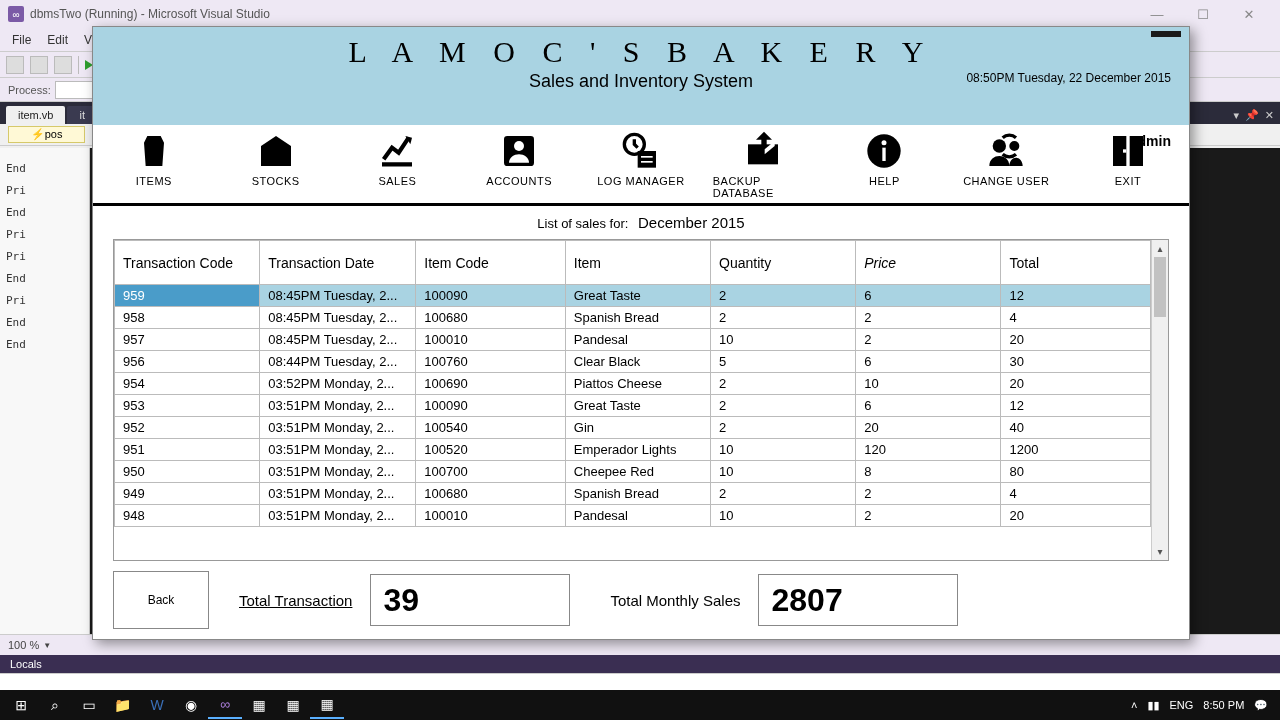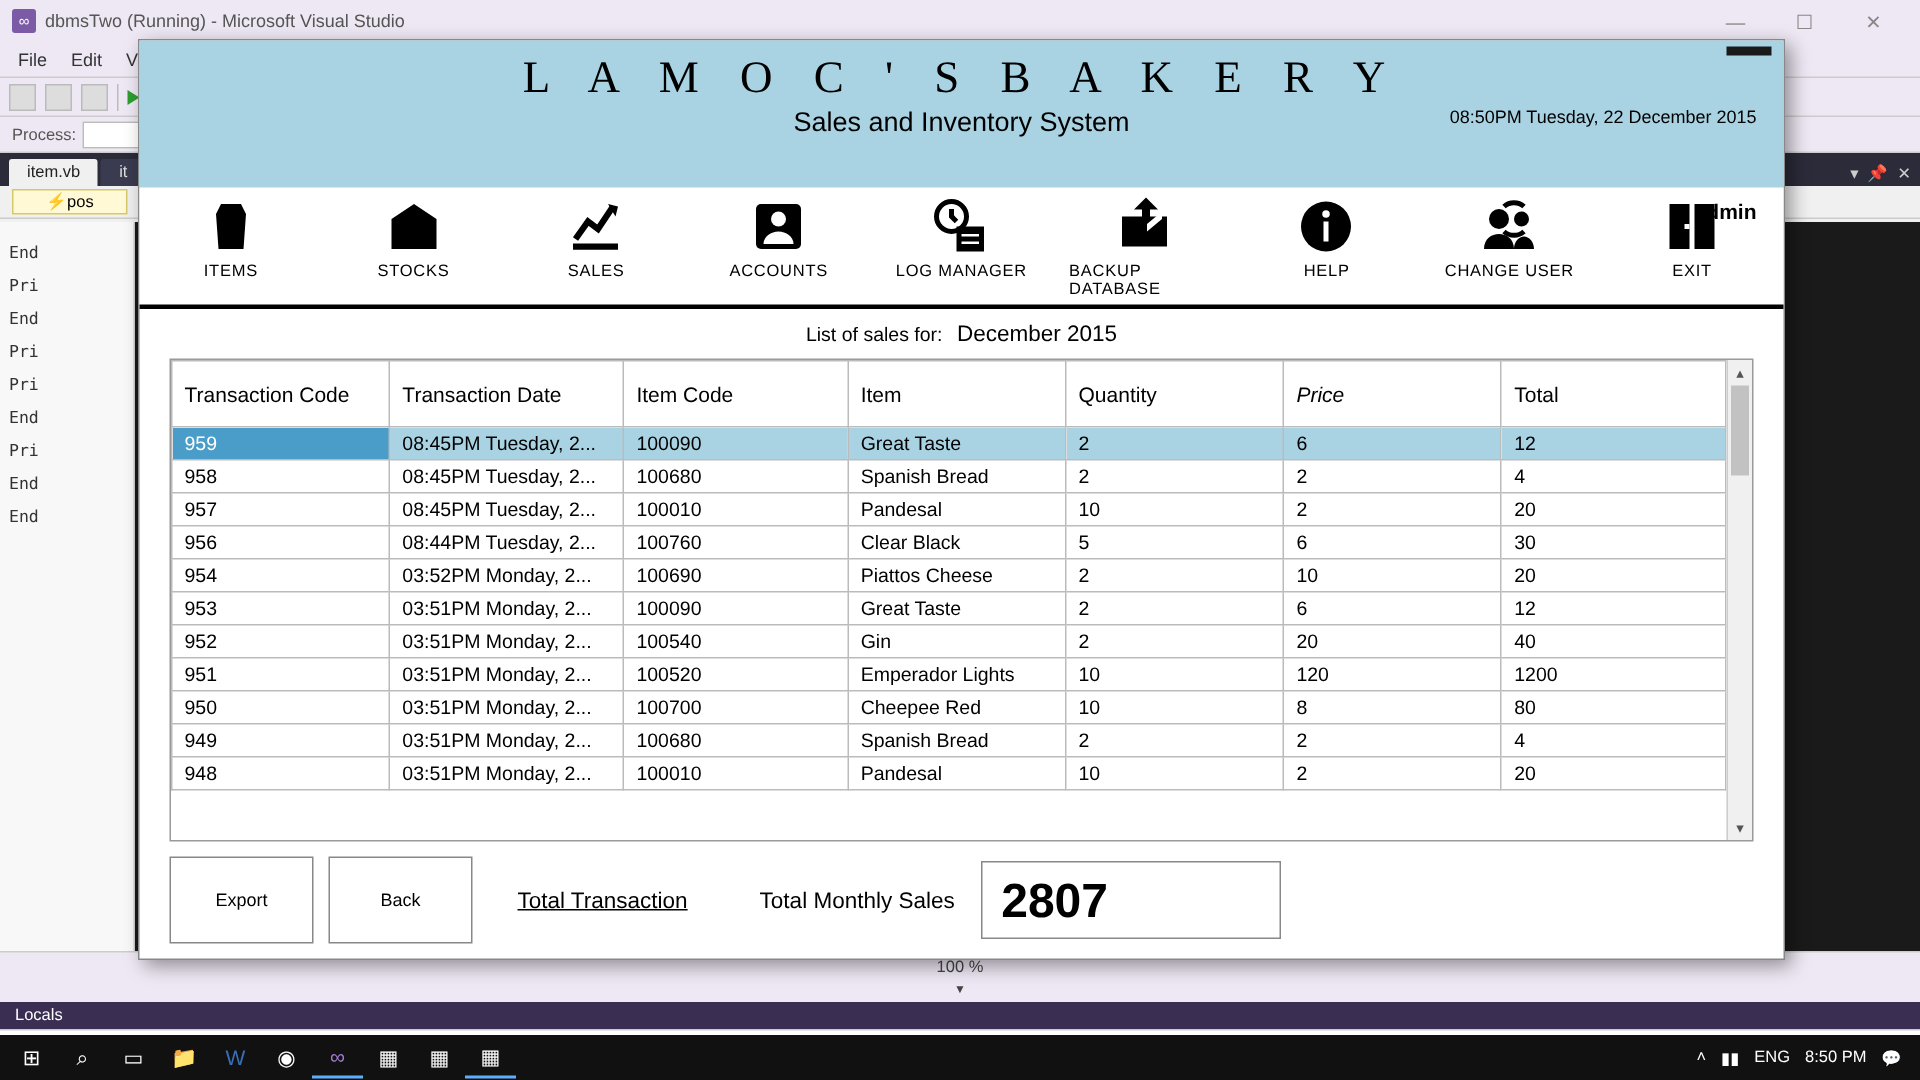--- a/index.html
+++ b/index.html
@@ -24,21 +24,21 @@
 .vs-tabs .tab.active { background: #f0f0f0; color: #222; }
 .vs-tabs .toolicons { margin-left: auto; display:flex; gap:6px; padding:2px 6px; color:#ccc; font-size:11px;}
 .vs-subtab { height:22px; background:#f0f0f0; border-bottom:1px solid #ccc; display:flex; align-items:center; padding:0 8px;}
 .vs-subtab .stab{ background:#fff9d6; border:1px solid #d6c96a; padding:1px 22px; font-size:11px;}
 
 .vs-body { position: absolute; top: 148px; left: 0; right: 0; bottom: 58px; background: #1a1a1a; display: flex; }
 .gutter { width: 90px; background: #f8f8f8; border-right: 1px solid #ccc; font-family: Consolas, monospace; font-size: 11px; color: #888; padding: 10px 6px; overflow: hidden; line-height:22px;}
 .gutter .outline { color:#333;}
 
 .vs-bottom { position:absolute; left:0; right:0; bottom:28px; height:58px; background:#eee8f4; border-top:1px solid #ccc;}
-.vs-bottom .zoom{ padding:4px 8px; font-size:11px; color:#444; display:flex; align-items:center; gap:4px;flex-direction:column;}
+.vs-bottom .zoom{ padding:4px 8px; font-size:11px; color:#444; display:flex; align-items:center; gap:4px;}
 .vs-bottom .localsbar{ background:#3a2e52; color:#fff; padding:3px 10px; font-size:11px;}
 .vs-bottom .localsrow{ background:#ffffff; border-top:1px solid #ccc; padding:18px 10px; font-size:11px; color:#666;}
 .vs-bottom .localstab{ display:flex; align-items:center; gap:6px; padding:2px 8px; font-size:11px; color:#444;}
 .vs-bottom .localstab .ico{ width:14px; height:14px; background:#e0c050; display:inline-block;}
 
 .vs-status { position: absolute; bottom: 0; left: 0; right: 0; height: 22px; background: #3a2e52; color: #fff; display: flex; align-items: center; padding: 0 10px; font-size: 11px; }
 .vs-status .spacer { flex: 1; }
 .vs-status span { margin-left: 24px; }
 
 
@@ -403,23 +403,23 @@
       <div class="vscroll">
         <div class="arr">▴</div>
         <div class="track">
             <div class="thumb"></div>
           </div>
         <div class="arr">▾</div>
       </div>
     </div>
 
     <div class="app-footer">
-      <div class="fbtn">Export</div>
       <div class="fbtn">Back</div>
       <div class="flabel" style="text-decoration:underline;">Total Transaction</div>
+      <div class="fvalue">39</div>
       <div class="flabel" style="margin-left:30px;">Total Monthly Sales</div>
       <div class="fvalue">2807</div>
     </div>
   </div>
 </div>
 
 <div class="taskbar">
   <div class="tbitem">⊞</div>
   <div class="tbitem">⌕</div>
   <div class="tbitem">▭</div>

